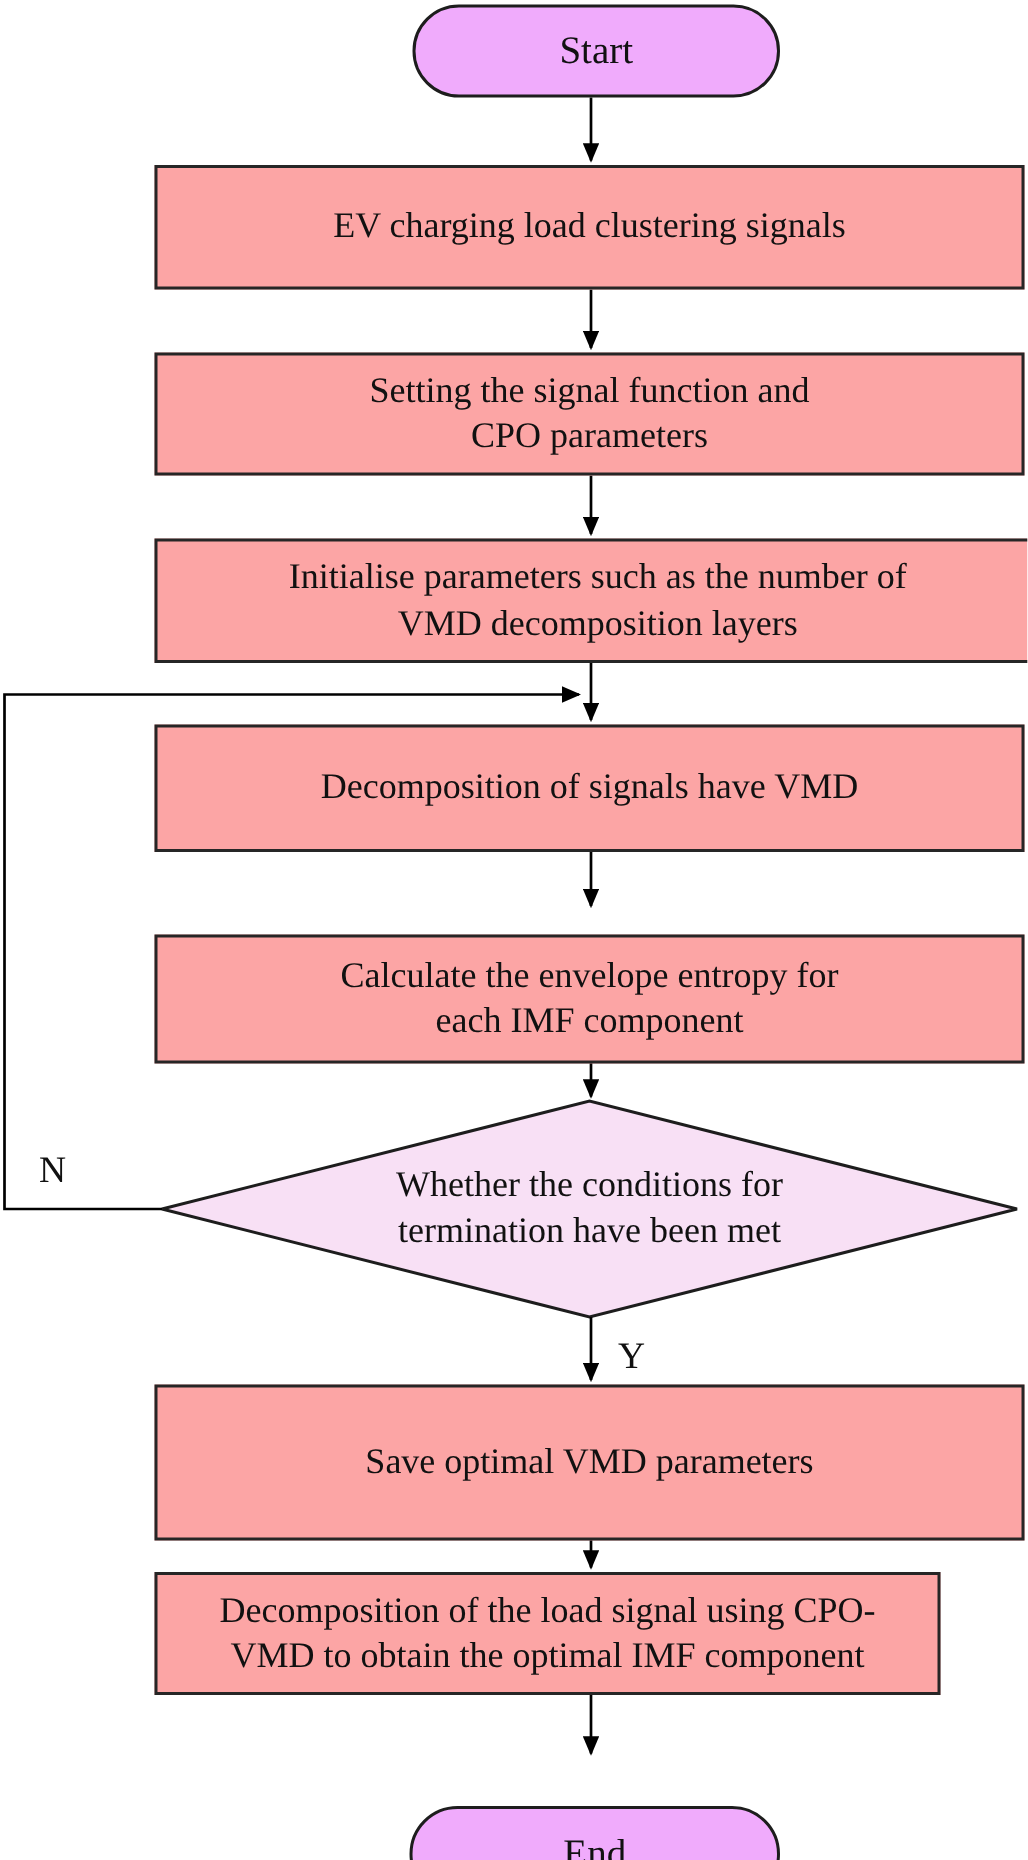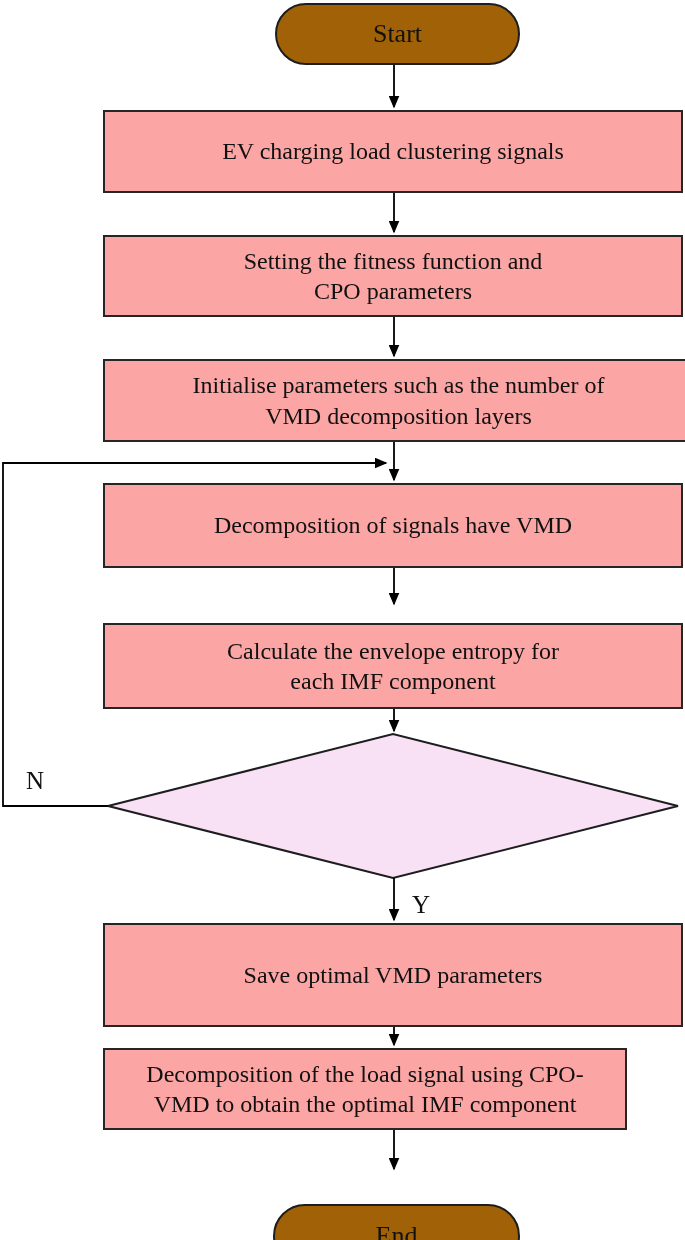--- a/index.html
+++ b/index.html
@@ -29,21 +29,21 @@
     z-index: 2;
     display: flex;
     align-items: center;
     justify-content: center;
     text-align: center;
     box-sizing: border-box;
     white-space: pre-line;
     line-height: 1.26;
   }
   .terminator {
-    background: #a16207;
+    background: #f0abfc;
     border: 2px solid #1d1d1d;
     border-radius: 33px;
     font-size: 26px;
     z-index: 2;
   }
   .process {
     background: #fca5a5;
     border: 2.5px solid #262626;
     font-size: 24px;
   }
@@ -100,31 +100,33 @@
 
     <line x1="394" y1="1130" x2="394" y2="1169" stroke="#000" stroke-width="1.8" marker-end="url(#arrow)"></line>
 
     <polyline points="108,806 3,806 3,463 386,463" fill="none" stroke="#000" stroke-width="1.8" marker-end="url(#arrow)"></polyline>
   </svg>
 
   <div class="node terminator" style="left:275px; top:3px; width:245px; height:62px;">Start</div>
 
   <div class="node process" style="left:103px; top:110px; width:580px; height:83px;">EV charging load clustering signals</div>
 
-  <div class="node process" style="left:103px; top:235px; width:580px; height:82px;">Setting the fitness function and
+  <div class="node process" style="left:103px; top:235px; width:580px; height:82px;">Setting the signal function and
 CPO parameters</div>
 
   <div class="node process" style="left:103px; top:359px; width:591px; height:83px;">Initialise parameters such as the number of
 VMD decomposition layers</div>
 
   <div class="node process" style="left:103px; top:483px; width:580px; height:85px;">Decomposition of signals have VMD</div>
 
   <div class="node process" style="left:103px; top:607px; width:580px; height:86px;margin-top:16px;">Calculate the envelope entropy for
 each IMF component</div>
 
+  <div class="decision-label" style="left:173px; top:740px; width:440px; height:132px;">Whether the conditions for
+termination have been met</div>
 
   <div class="node process" style="left:103px; top:923px; width:580px; height:104px;">Save optimal VMD parameters</div>
 
   <div class="node process" style="left:103px; top:1048px; width:524px; height:82px;">Decomposition of the load signal using CPO-
 VMD to obtain the optimal IMF component</div>
 
   <div class="node terminator" style="left:273px; top:1204px; width:247px; height:64px;">End</div>
 
   <div class="branch-label n-label">N</div>
   <div class="branch-label y-label">Y</div>

